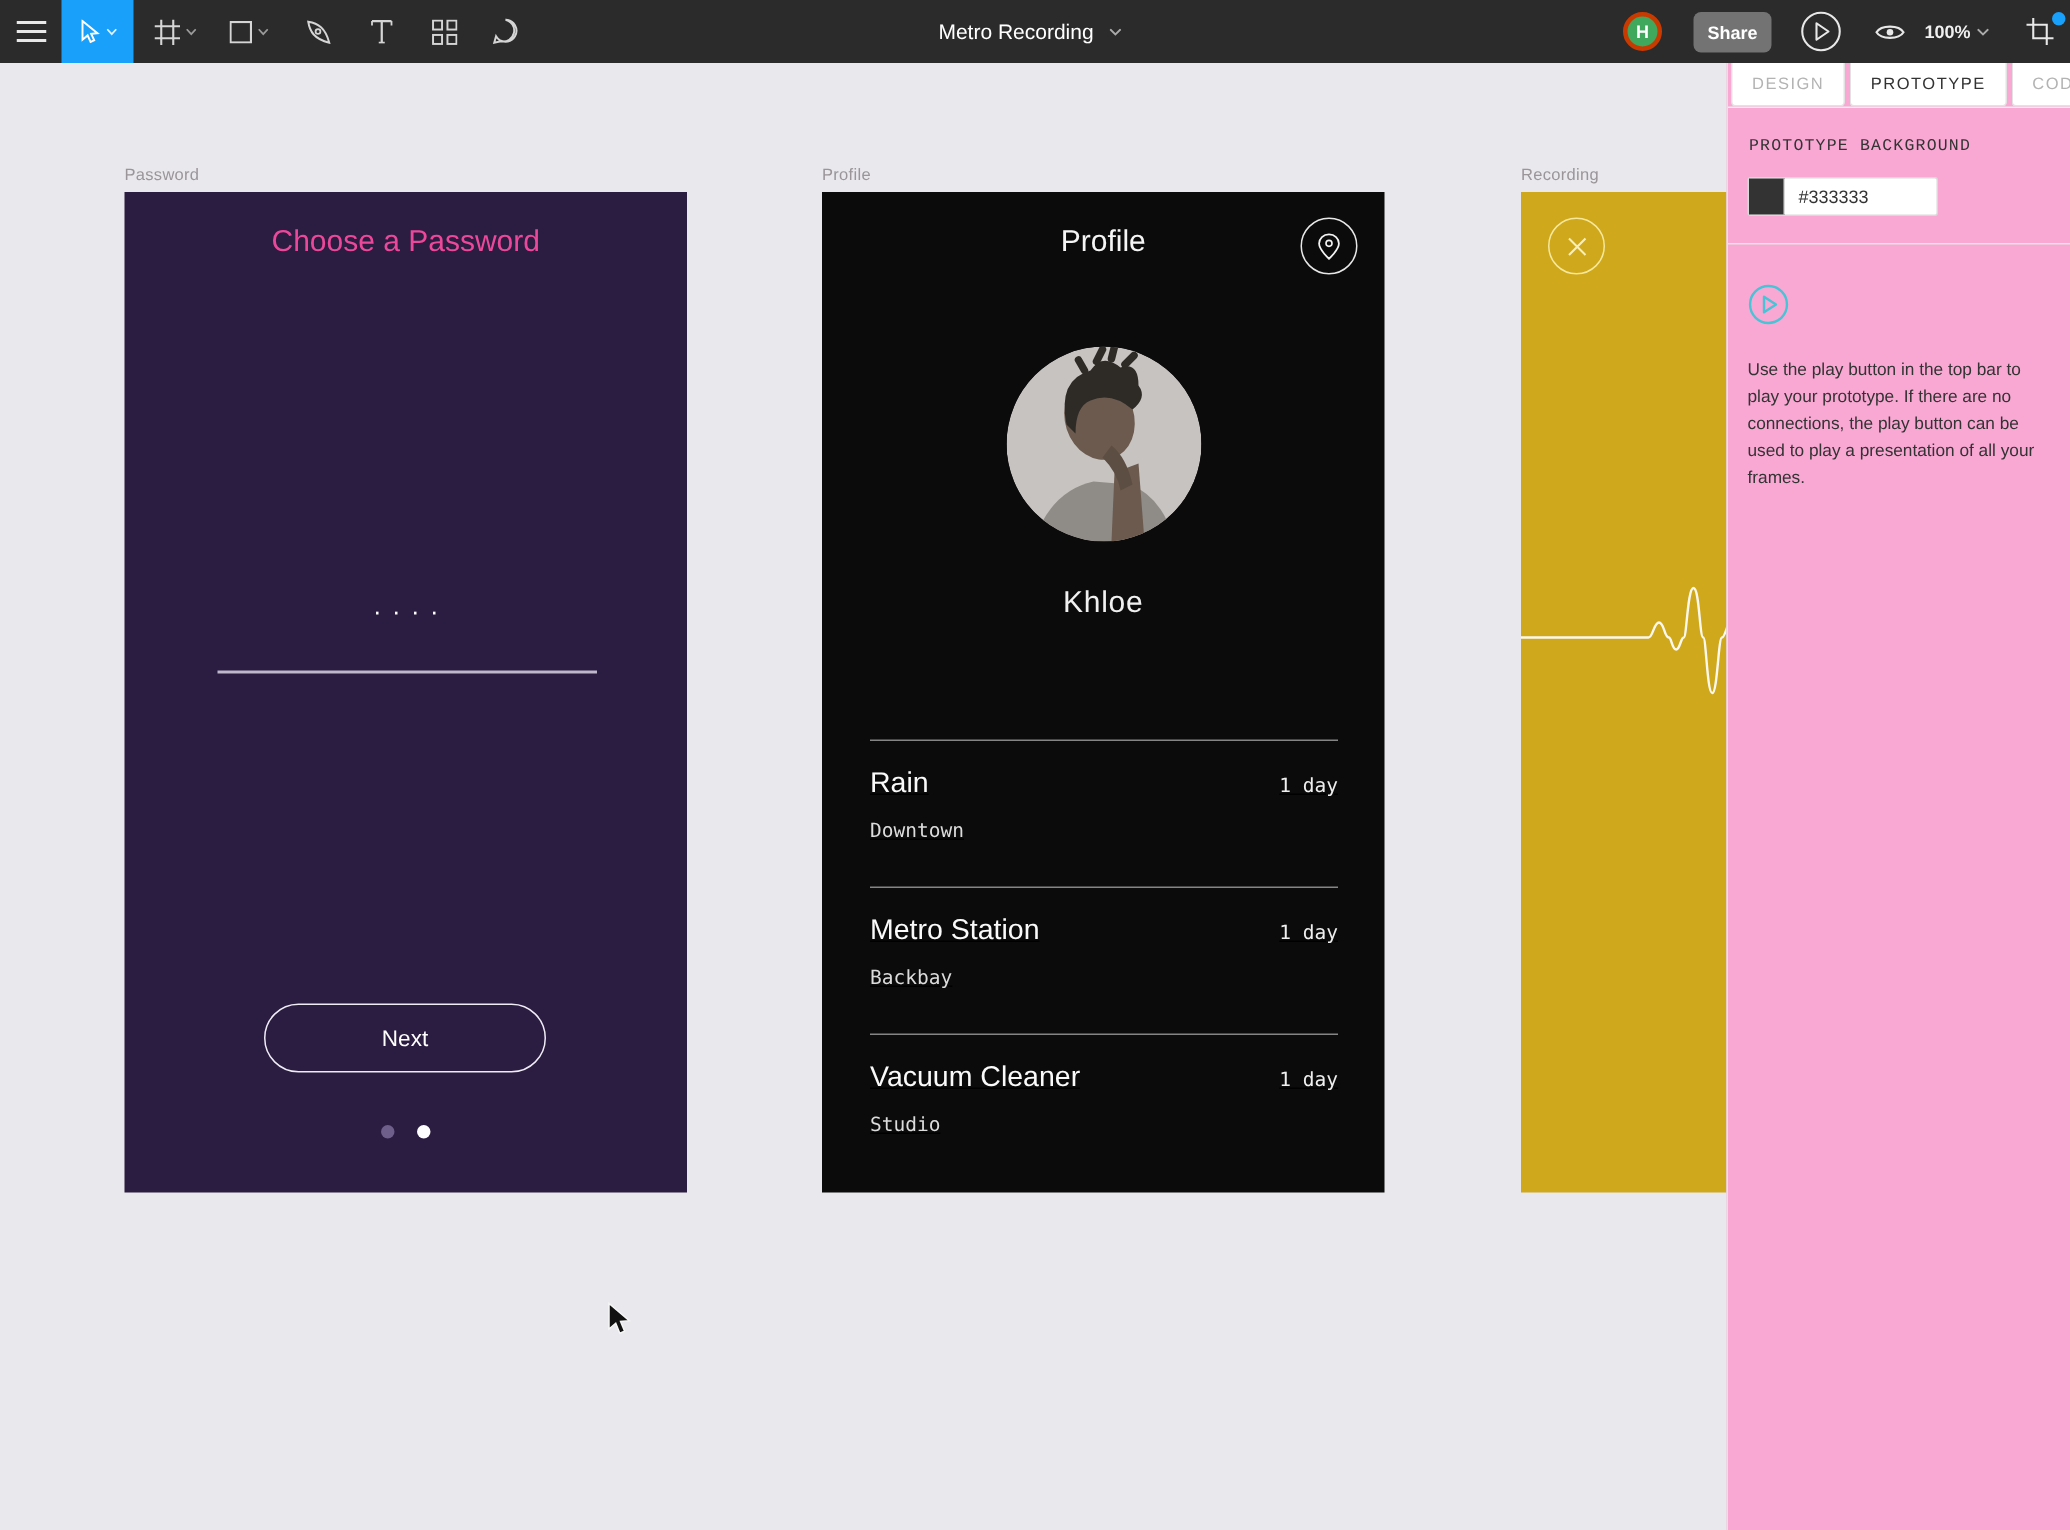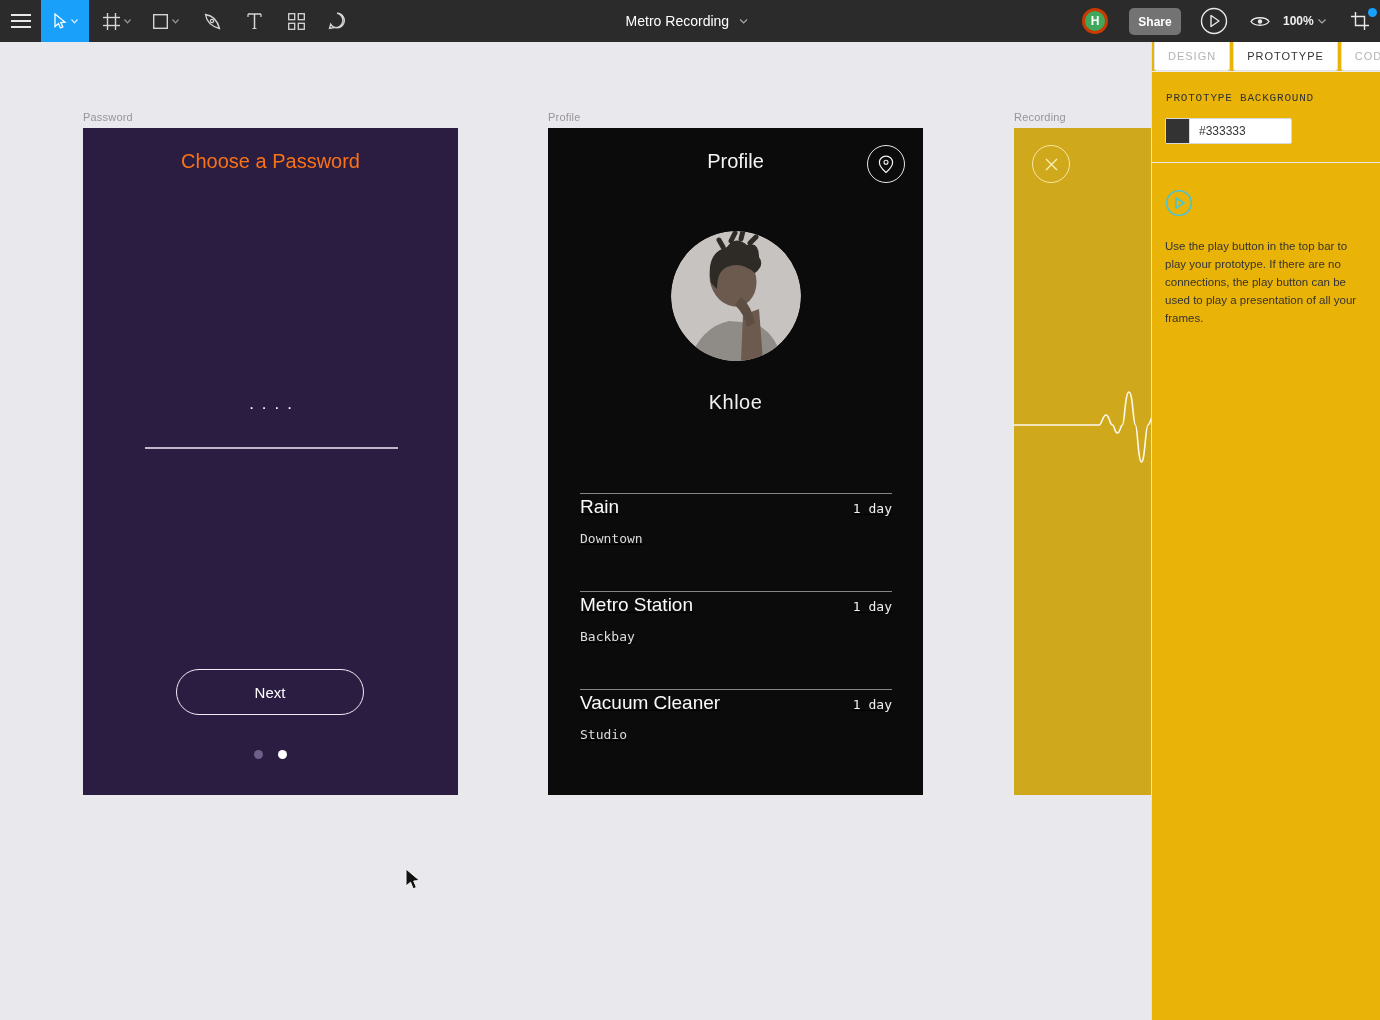--- a/index.html
+++ b/index.html
@@ -28,51 +28,51 @@
   .crop-btn { left:1344px; width:32px; }
   .notif-dot { position:absolute; left:1368px; top:8px; width:9px; height:9px; border-radius:50%; background:#18a0fb; }
 
   
   .canvas { position:absolute; left:0; top:42px; width:1151px; height:978px; background:#e9e8ed; overflow:hidden; }
   .frame-label { position:absolute; font-size:11px; color:#999599; letter-spacing:.2px; }
   .frame { position:absolute; top:86px; width:375px; height:667px; }
 
   
   .f-password { left:83px; background:#2b1c41; }
-  .pw-title { position:absolute; top:22px; left:0; width:100%; text-align:center; color:#f97316; font-size:20px; }
+  .pw-title { position:absolute; top:22px; left:0; width:100%; text-align:center; color:#ec4899; font-size:20px; }
   .pw-dots { position:absolute; top:270px; left:0; width:100%; text-align:center; color:#ffffff; font-size:17px; letter-spacing:7px; text-indent:7px; }
   .pw-line { position:absolute; top:319px; left:62px; width:253px; height:2px; background:rgba(240,236,248,.75); }
   .next-btn { position:absolute; top:541px; left:93px; width:188px; height:46px; border:1.5px solid rgba(250,248,255,.95); border-radius:23px; background:transparent; color:#ffffff; font-size:15px; font-family:"Liberation Sans",sans-serif; }
   .page-dots { position:absolute; top:622px; left:0; width:100%; display:flex; justify-content:center; gap:15px; }
   .page-dots i { width:9px; height:9px; border-radius:50%; display:block; }
   .dot-inactive { background:#6e5e8a; }
   .dot-active { background:#ffffff; }
 
   
   .f-profile { left:548px; background:#0b0b0b; }
   .pr-title { position:absolute; top:22px; left:0; width:100%; text-align:center; color:#f5f5f5; font-size:20px; }
   .pin-btn { position:absolute; top:17px; right:18px; width:38px; height:38px; border-radius:50%; border:1px solid rgba(255,255,255,.9); display:flex; align-items:center; justify-content:center; background:transparent; }
   .avatar-photo { position:absolute; top:103px; left:123px; width:130px; height:130px; border-radius:50%; overflow:hidden; }
   .pr-name { position:absolute; top:263px; left:0; width:100%; text-align:center; color:#f0f0f0; font-size:20px; letter-spacing:.5px; }
   .rec-list { position:absolute; top:365px; left:32px; right:31px; }
-  .rec-item { border-top:1px solid rgba(255,255,255,.5); height:98px; padding-top:2px;text-decoration:underline; }
+  .rec-item { border-top:1px solid rgba(255,255,255,.5); height:98px; padding-top:18px;text-decoration:underline; }
   .rec-row { display:flex; justify-content:space-between; align-items:baseline; }
   .rec-title { color:#fafafa; font-size:19px; }
   .rec-age { color:#efefef; font-size:13px; font-family:"DejaVu Sans Mono", monospace; }
   .rec-loc { margin-top:13px; color:#dcdcdc; font-size:13px; font-family:"DejaVu Sans Mono", monospace; }
 
   
   .f-recording { left:1014px; background:#d0a81c; }
   .close-btn { position:absolute; top:17px; left:18px; width:38px; height:38px; border-radius:50%; border:1px solid rgba(250,238,170,.9); display:flex; align-items:center; justify-content:center; background:transparent; }
   .waveform { position:absolute; left:0; top:247px; }
 
   .cursor { position:absolute; left:404px; top:826px; z-index:20; }
 
   
-  .panel { position:absolute; right:0; top:42px; width:229px; height:978px; background:#eab308; border-left:1px solid #e3e3e3; }
+  .panel { position:absolute; right:0; top:42px; width:229px; height:978px; background:#f9a8d4; border-left:1px solid #e3e3e3; }
   .tabs { display:flex; height:30px; padding-left:2px; gap:3px; border-bottom:1px solid #eeeeee; }
   .tab { border:1px solid #e2e2e2; border-top:none; background:#fff; font-size:11px; letter-spacing:1px; color:#b3b3b3; padding:0 13px; display:flex; align-items:center; border-radius:0 0 3px 3px; }
   .tab.active { color:#333333; }
   .section-heading { margin:20px 0 0 14px; font-size:11px; letter-spacing:.8px; color:#333333;font-family:Liberation Mono, monospace; }
   .color-row { position:relative; margin:14px 0 0 13px; width:127px; height:26px; border:1px solid #d9d9d9; border-radius:2px; background:#fff; display:flex; align-items:center; }
   .swatch { width:24px; height:24px; background:#333333; border-right:1px solid #d9d9d9; }
   .color-value { font-size:12px; color:#333333; padding-left:9px; }
   .panel-divider { margin-top:18px; height:1px; background:#e6e6e6; }
   .tip { padding:0 13px; }
   .tip-icon1 { margin-top:24px; }

